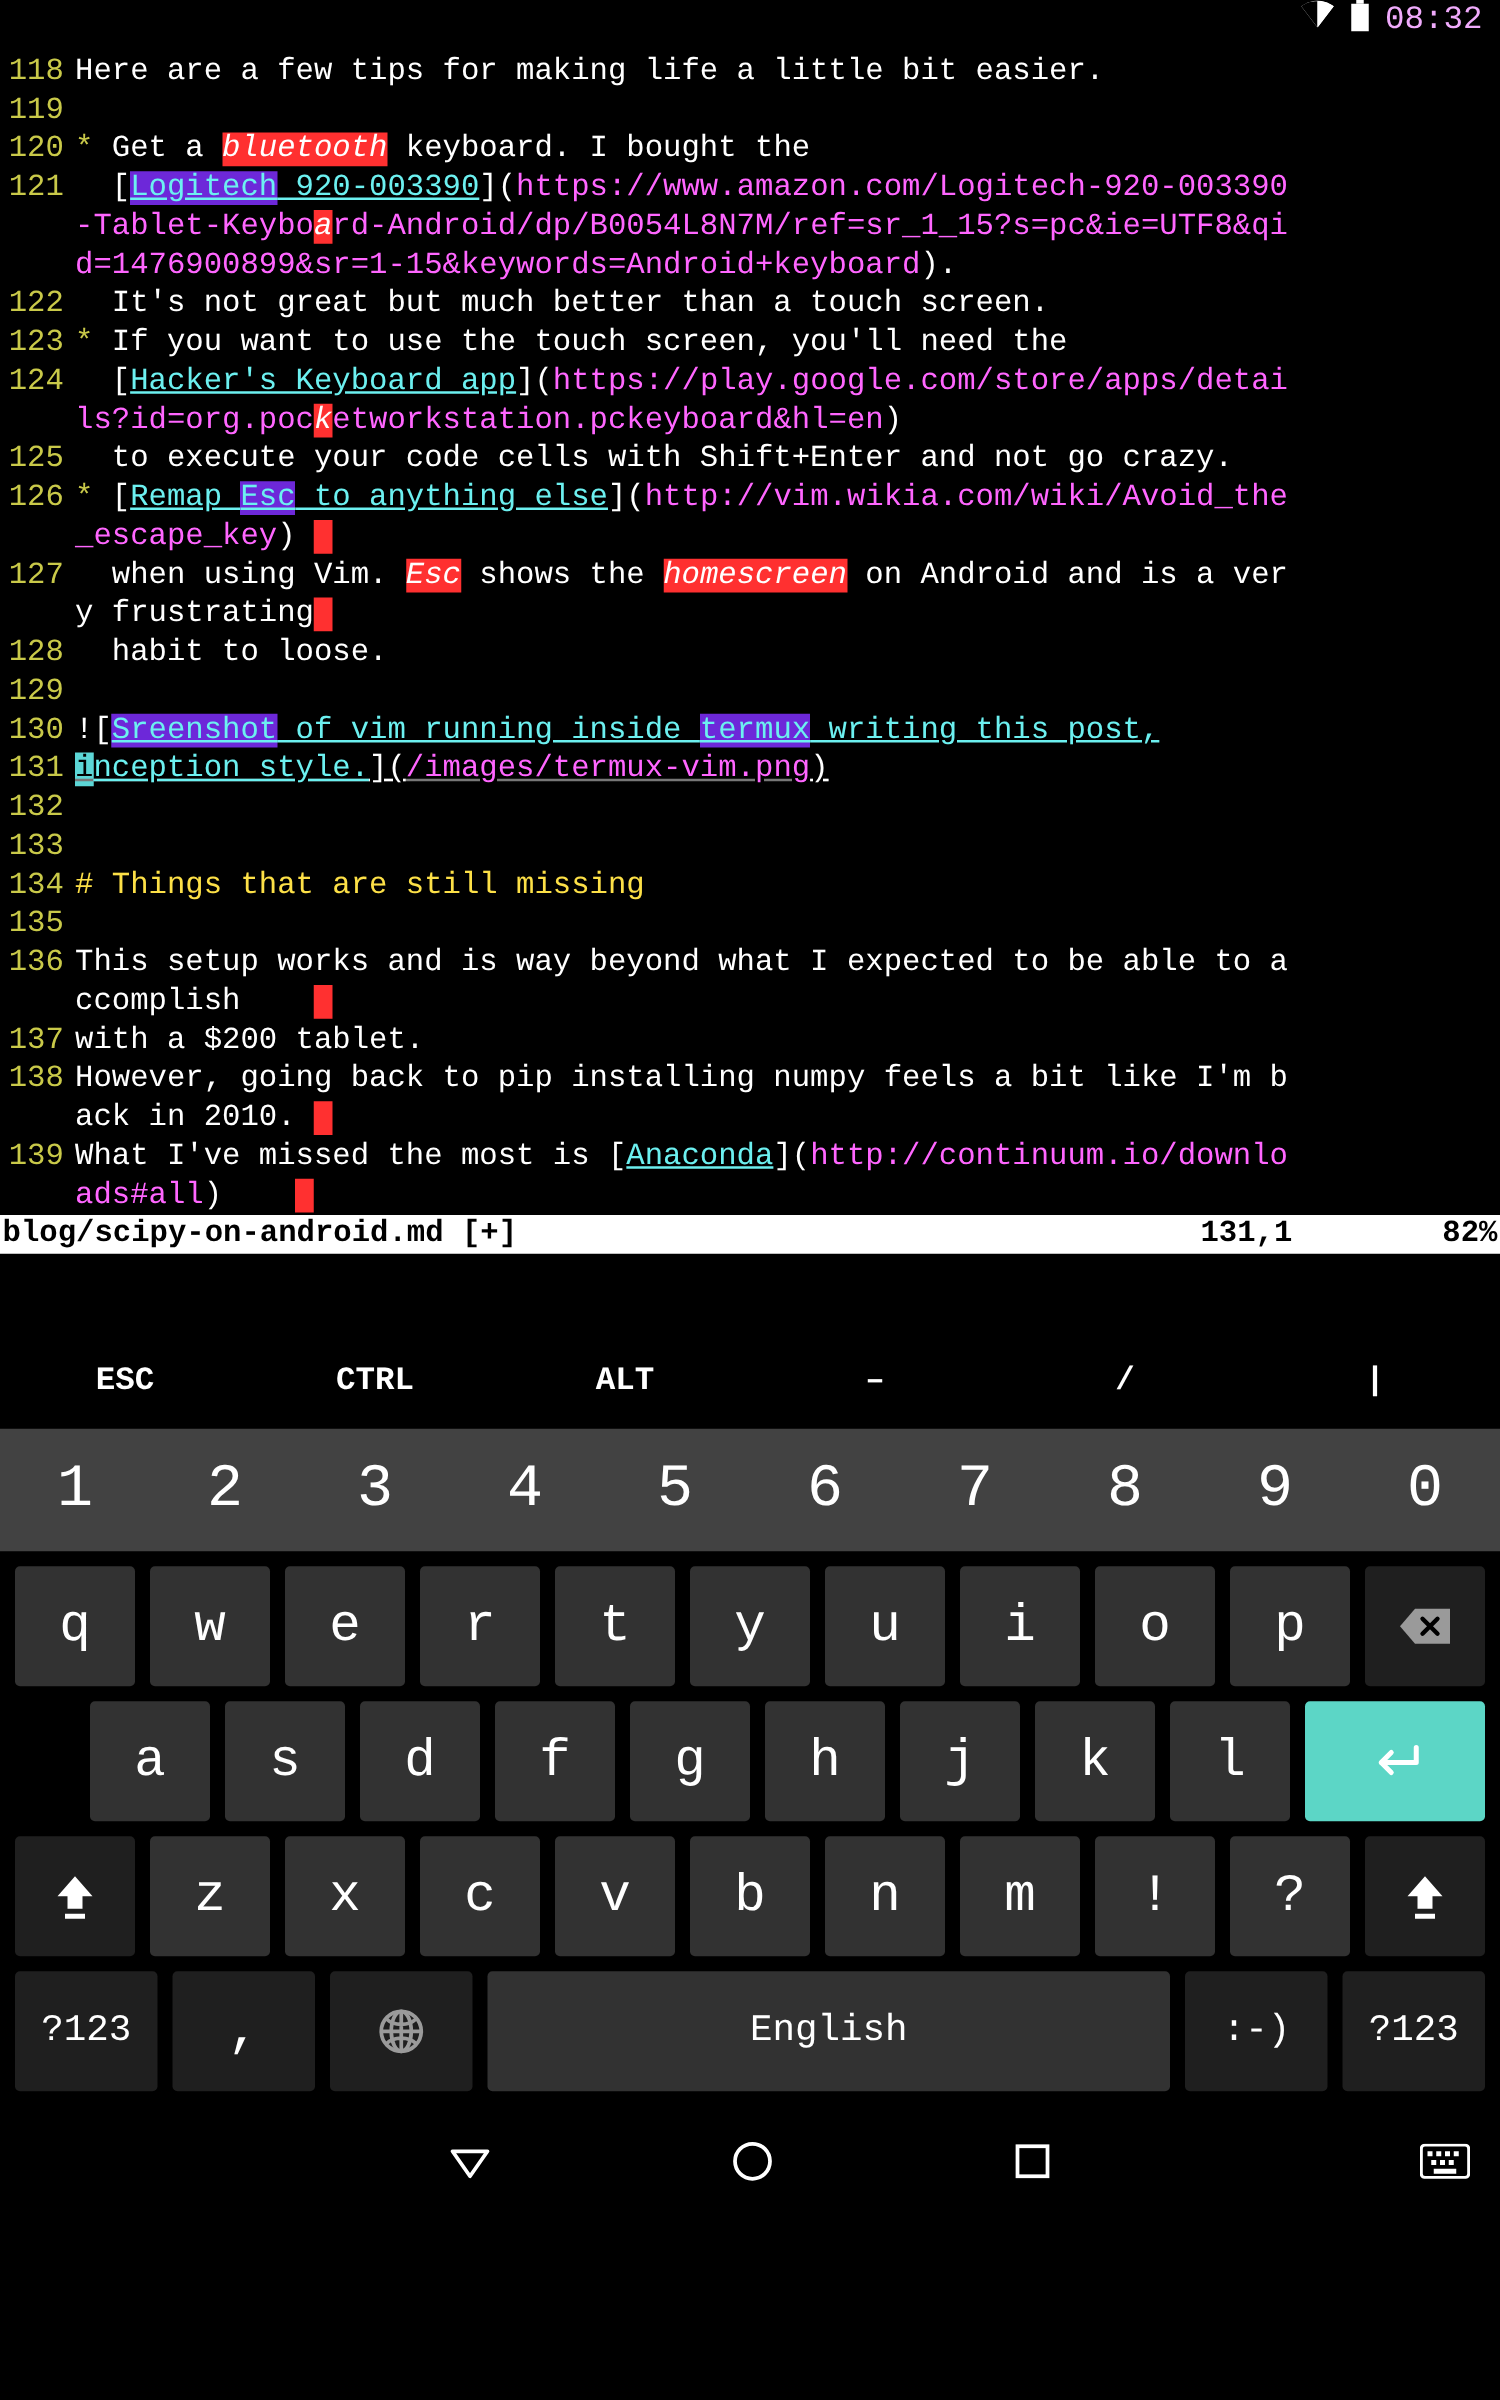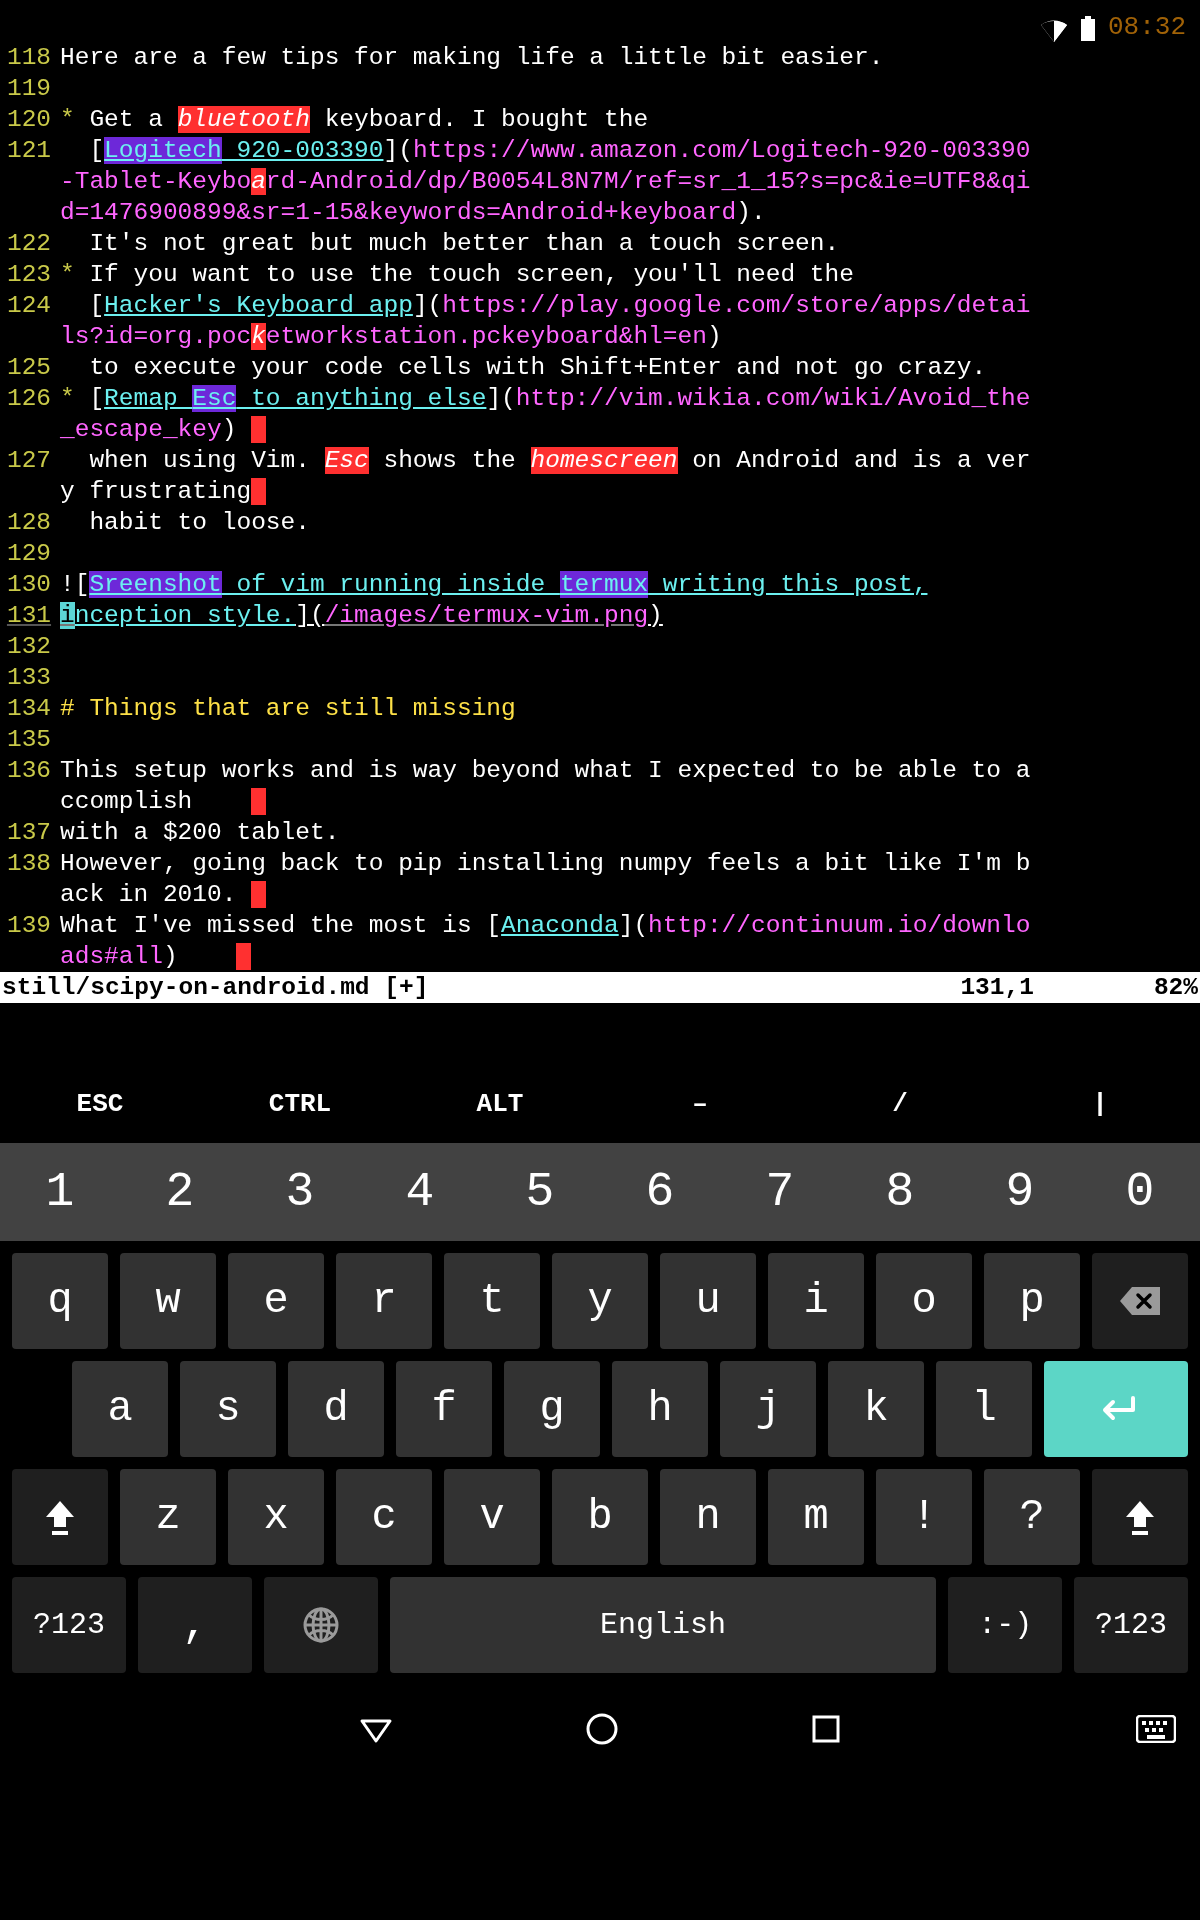--- a/index.html
+++ b/index.html
@@ -10,25 +10,25 @@
     font-family: "Menlo", "Consolas", "Liberation Mono", monospace;
     color: #fff;
     overflow: hidden;
   }
 
   
   .status-bar {
     height: 42px;
     display: flex;
     justify-content: flex-end;
-    align-items: flex-end;
+    align-items: flex-start;
     gap: 12px;
     padding: 0 14px;
     font-size: 26px;
-    color: #a16207;
+    color: #f0abfc;
   }
   .status-bar svg { display: block; }
 
   
   .editor {
     font-size: 24.5px;
     line-height: 31px;
     white-space: pre;
     padding: 0 2px 0 0;
   }
@@ -43,21 +43,21 @@
   .ln.current {
     background: #000;
     color: #c9c949;
   }
   .txt {
     flex: 1 1 auto;
     white-space: pre-wrap;
     word-break: break-all;
     max-width: 1138px;
   }
-  .cur-row { text-decoration: underline; text-decoration-color:#555;}
+  .cur-row { text-decoration-color:#555;}
 
   .w  { color: #ffffff; }
   .y  { color: #c9c949; } 
   .pu { color: #fde047; } 
   .mg { color: #ff66ff; } 
   .cy { color: #6cf0f0; text-decoration: underline; }
   .redbg { background:#ff3030; color:#fff;font-style:italic; }
   .redbg-cy { background:#6d28d9; color:#6cf0f0; text-decoration: underline;}
   .ul-white { color:#fff; text-decoration: underline;}
   .cursor-cell { background:#5cd6d6; color:#000; }
@@ -163,21 +163,21 @@
         <rect x="1" y="3" width="14" height="22" fill="#fff"></rect>
         <rect x="5" y="0" width="6" height="3" fill="#fff"></rect>
       </svg>
   </span>
   <span>08:32</span>
 </div>
 
 <div class="editor" id="editor"><div class="row"><div class="ln">118</div><div class="txt w">Here are a few tips for making life a little bit easier.</div></div><div class="row"><div class="ln">119</div><div class="txt w"></div></div><div class="row"><div class="ln">120</div><div class="txt"><span class="y">* </span><span class="w">Get a </span><span class="redbg">bluetooth</span><span class="w"> keyboard. I bought the</span></div></div><div class="row"><div class="ln">121</div><div class="txt"><span class="w">  [</span><span class="redbg-cy">Logitech</span><span class="cy"> 920-003390</span><span class="w">](</span><span class="mg">https://www.amazon.com/Logitech-920-003390</span></div></div><div class="row"><div class="ln" style="visibility: hidden;">&nbsp;</div><div class="txt"><span class="mg">-Tablet-Keybo</span><span class="redbg">a</span><span class="mg">rd-Android/dp/B0054L8N7M/ref=sr_1_15?s=pc&amp;ie=UTF8&amp;qi</span></div></div><div class="row"><div class="ln" style="visibility: hidden;">&nbsp;</div><div class="txt"><span class="mg">d=1476900899&amp;sr=1-15&amp;keywords=Android+keyboard</span><span class="w">).</span></div></div><div class="row"><div class="ln">122</div><div class="txt"><span class="w">  It's not great but much better than a touch screen.</span></div></div><div class="row"><div class="ln">123</div><div class="txt"><span class="y">* </span><span class="w">If you want to use the touch screen, you'll need the</span></div></div><div class="row"><div class="ln">124</div><div class="txt"><span class="w">  [</span><span class="cy">Hacker's Keyboard app</span><span class="w">](</span><span class="mg">https://play.google.com/store/apps/detai</span></div></div><div class="row"><div class="ln" style="visibility: hidden;">&nbsp;</div><div class="txt"><span class="mg">ls?id=org.poc</span><span class="redbg">k</span><span class="mg">etworkstation.pckeyboard&amp;hl=en</span><span class="w">)</span></div></div><div class="row"><div class="ln">125</div><div class="txt"><span class="w">  to execute your code cells with Shift+Enter and not go crazy.</span></div></div><div class="row"><div class="ln">126</div><div class="txt"><span class="y">* </span><span class="w">[</span><span class="cy">Remap </span><span class="redbg-cy">Esc</span><span class="cy"> to anything else</span><span class="w">](</span><span class="mg">http://vim.wikia.com/wiki/Avoid_the</span></div></div><div class="row"><div class="ln" style="visibility: hidden;">&nbsp;</div><div class="txt"><span class="mg">_escape_key</span><span class="w">) </span><span class="redbg"> </span></div></div><div class="row"><div class="ln">127</div><div class="txt"><span class="w">  when using Vim. </span><span class="redbg">Esc</span><span class="w"> shows the </span><span class="redbg">homescreen</span><span class="w"> on Android and is a ver</span></div></div><div class="row"><div class="ln" style="visibility: hidden;">&nbsp;</div><div class="txt"><span class="w">y frustrating</span><span class="redbg"> </span></div></div><div class="row"><div class="ln">128</div><div class="txt"><span class="w">  habit to loose.</span></div></div><div class="row"><div class="ln">129</div><div class="txt w"></div></div><div class="row"><div class="ln">130</div><div class="txt"><span class="w">![</span><span class="redbg-cy">Sreenshot</span><span class="cy"> of vim running inside </span><span class="redbg-cy">termux</span><span class="cy"> writing this post,</span></div></div><div class="row cur-row"><div class="ln current">131</div><div class="txt" style="text-decoration: underline rgb(119, 119, 119); width: 1138px;"><span class="cursor-cell">i</span><span class="cy">nception style.</span><span class="ul-white">](</span><span class="mg">/images/termux-vim.png</span><span class="ul-white">)</span></div></div><div class="row"><div class="ln">132</div><div class="txt w"></div></div><div class="row"><div class="ln">133</div><div class="txt w"></div></div><div class="row"><div class="ln">134</div><div class="txt"><span class="pu"># Things that are still missing</span></div></div><div class="row"><div class="ln">135</div><div class="txt w"></div></div><div class="row"><div class="ln">136</div><div class="txt"><span class="w">This setup works and is way beyond what I expected to be able to a</span></div></div><div class="row"><div class="ln" style="visibility: hidden;">&nbsp;</div><div class="txt"><span class="w">ccomplish</span><span class="w">    </span><span class="redbg"> </span></div></div><div class="row"><div class="ln">137</div><div class="txt"><span class="w">with a $200 tablet.</span></div></div><div class="row"><div class="ln">138</div><div class="txt"><span class="w">However, going back to pip installing numpy feels a bit like I'm b</span></div></div><div class="row"><div class="ln" style="visibility: hidden;">&nbsp;</div><div class="txt"><span class="w">ack in 2010. </span><span class="redbg"> </span></div></div><div class="row"><div class="ln">139</div><div class="txt"><span class="w">What I've missed the most is [</span><span class="cy">Anaconda</span><span class="w">](</span><span class="mg">http://continuum.io/downlo</span></div></div><div class="row"><div class="ln" style="visibility: hidden;">&nbsp;</div><div class="txt"><span class="mg">ads#all</span><span class="w">)</span><span class="w">    </span><span class="redbg"> </span></div></div></div>
 
 <div class="vim-status">
-  <span class="fname">still/scipy-on-android.md [+]</span>
+  <span class="fname">blog/scipy-on-android.md [+]</span>
   <span class="cursor">131,1</span>
   <span class="pct">82%</span>
 </div>
 
 <div class="termux-keys" id="termux-keys">
     <div class="tk">ESC</div>
     <div class="tk">CTRL</div>
     <div class="tk">ALT</div>
     <div class="tk">–</div>
     <div class="tk">/</div>

